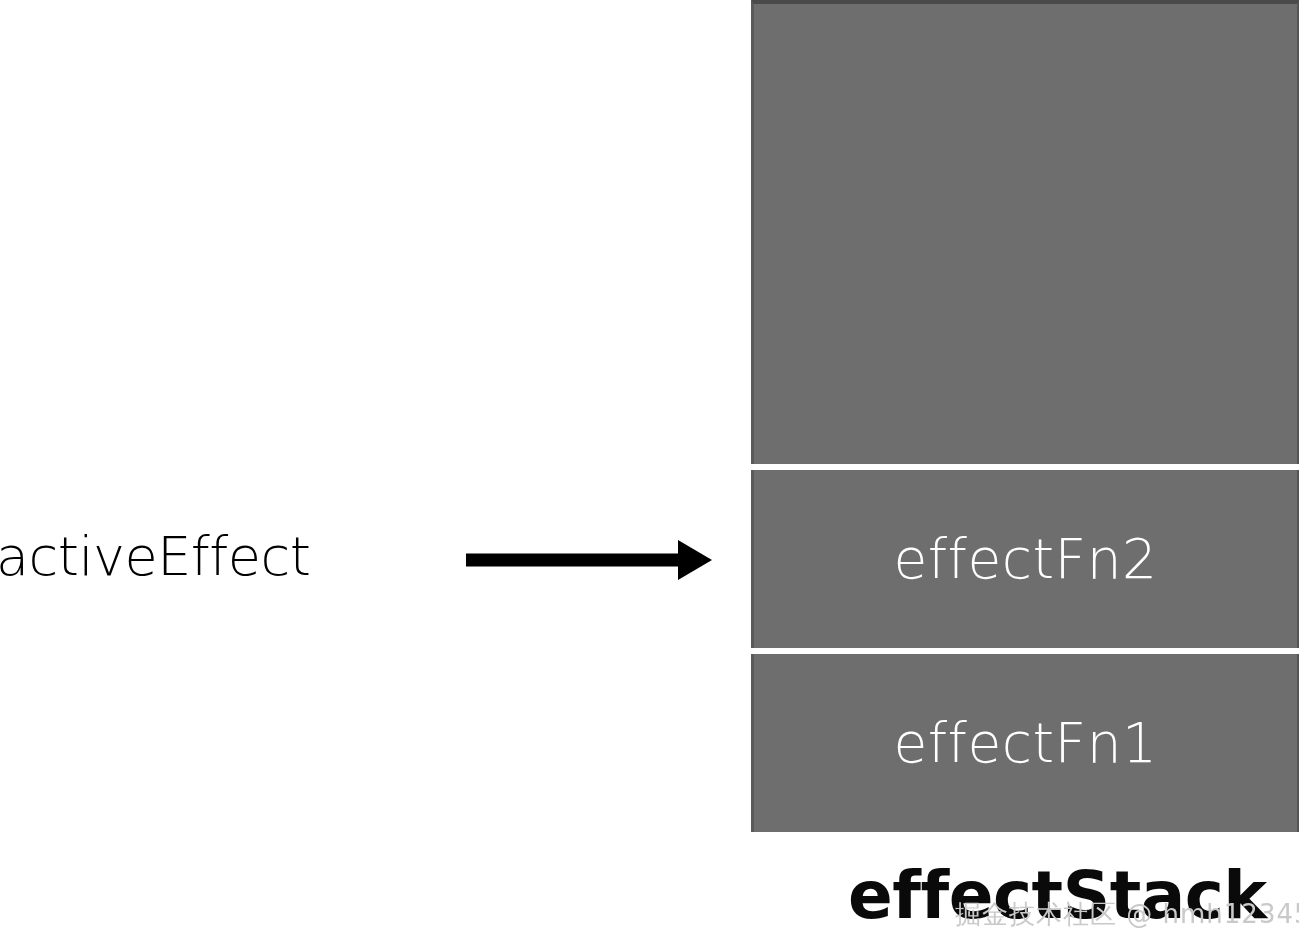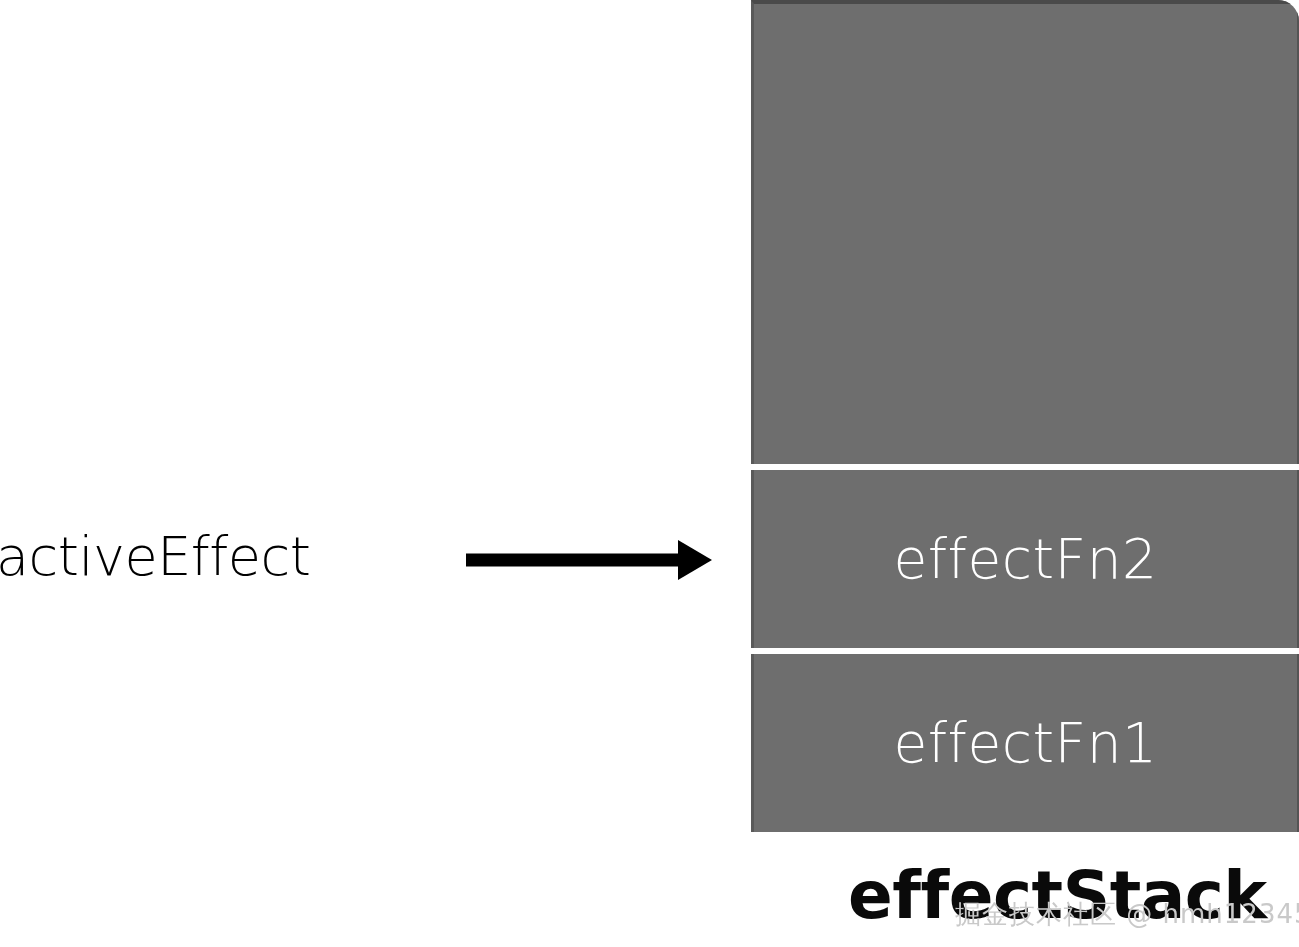--- a/index.html
+++ b/index.html
@@ -7,21 +7,20 @@
     padding: 0;
     background: #ffffff;
   }
   #canvas {
     position: relative;
     width: 1299px;
     height: 947px;
     background: #ffffff;
     overflow: hidden;
     font-family: "DejaVu Sans", sans-serif;
-    border-radius: 21px;
   }
 
   
   #stack {
     position: absolute;
     left: 751px;
     top: 0px;
     width: 550px;
     height: 832px;
     padding-left: 22px;

